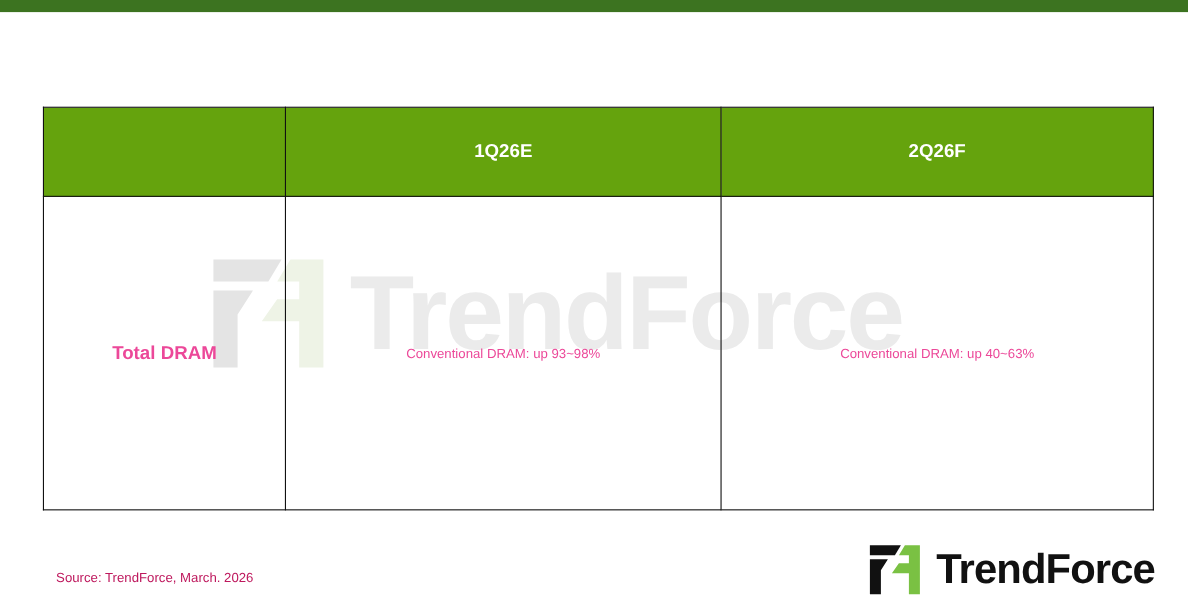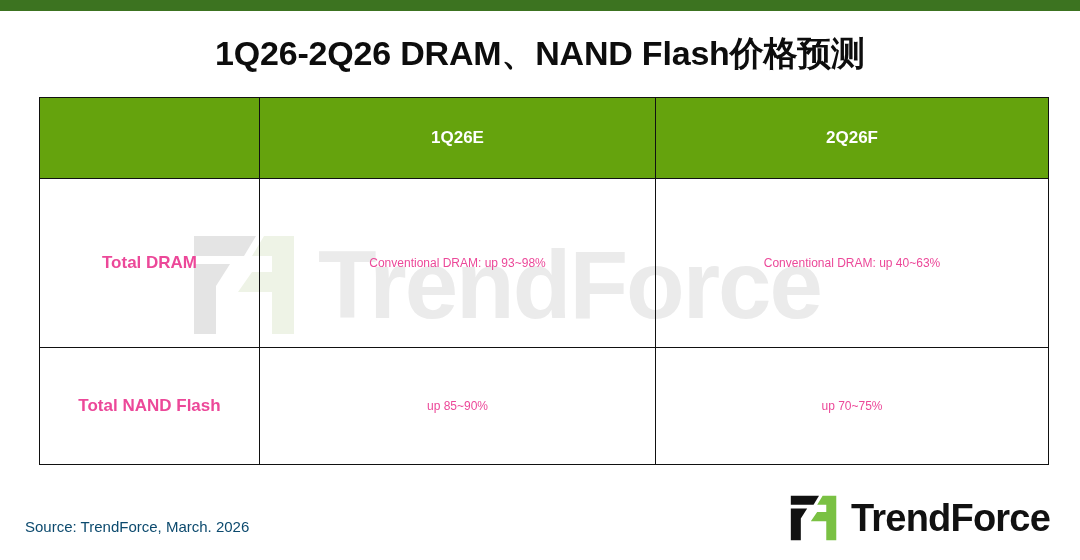--- a/index.html
+++ b/index.html
@@ -110,24 +110,24 @@
   #price-table tbody td.row-value {
     font-size: 12px;
     font-weight: normal;
   }
   tr.row-dram td { height: 169px; }
   tr.row-nand td { height: 117px; }
 
   
   #source {
     position: absolute;
-    left: 25px;
+    left: 51px;
     top: 518px;
-    font-size: 15px;
-    color: #0c4a6e;
+    font-size: 12px;
+    color: #be185d;
     white-space: nowrap;
   }
 
   
   #brand-logo {
     position: absolute;
     right: 30px;
     top: 492px;
     height: 52px;
     display: flex;
@@ -144,21 +144,20 @@
     white-space: nowrap;
   }
 </style>
 </head>
 <body>
 
 <div id="slide">
 
   <div id="topbar"></div>
 
-  <div id="title">1Q26-2Q26 DRAM、NAND Flash价格预测</div>
 
   <div id="watermark">
     <span class="wm-mark">
       <svg viewBox="0 0 118 110" xmlns="http://www.w3.org/2000/svg" aria-hidden="true">
         <path d="M8 6 H70 L58 26 H8 Z" fill="#e4e4e4"></path>
         <path d="M8 34 H44 L30 56 V104 H8 Z" fill="#e4e4e4"></path>
         <path d="M78 6 H108 V104 H86 V62 H52 L66 42 H86 V26 H66 Z" fill="#eef3e6"></path>
       </svg>
     </span>
     <span class="wm-text">TrendForce</span>
@@ -176,25 +175,20 @@
         <th>1Q26E</th>
         <th>2Q26F</th>
       </tr>
     </thead>
     <tbody>
       <tr class="row-dram">
         <td class="row-label">Total DRAM</td>
         <td class="row-value">Conventional DRAM: up 93~98%</td>
         <td class="row-value">Conventional DRAM: up 40~63%</td>
       </tr>
-      <tr class="row-nand">
-        <td class="row-label">Total NAND Flash</td>
-        <td class="row-value">up 85~90%</td>
-        <td class="row-value">up 70~75%</td>
-      </tr>
     </tbody>
   </table>
 
   <div id="source">Source: TrendForce, March. 2026</div>
 
   <div id="brand-logo">
     <span class="logo-mark-wrap">
       <svg class="logo-mark" viewBox="0 0 118 110" xmlns="http://www.w3.org/2000/svg" aria-hidden="true">
         <path d="M8 6 H70 L58 26 H8 Z" fill="#111111"></path>
         <path d="M8 34 H44 L30 56 V104 H8 Z" fill="#111111"></path>

